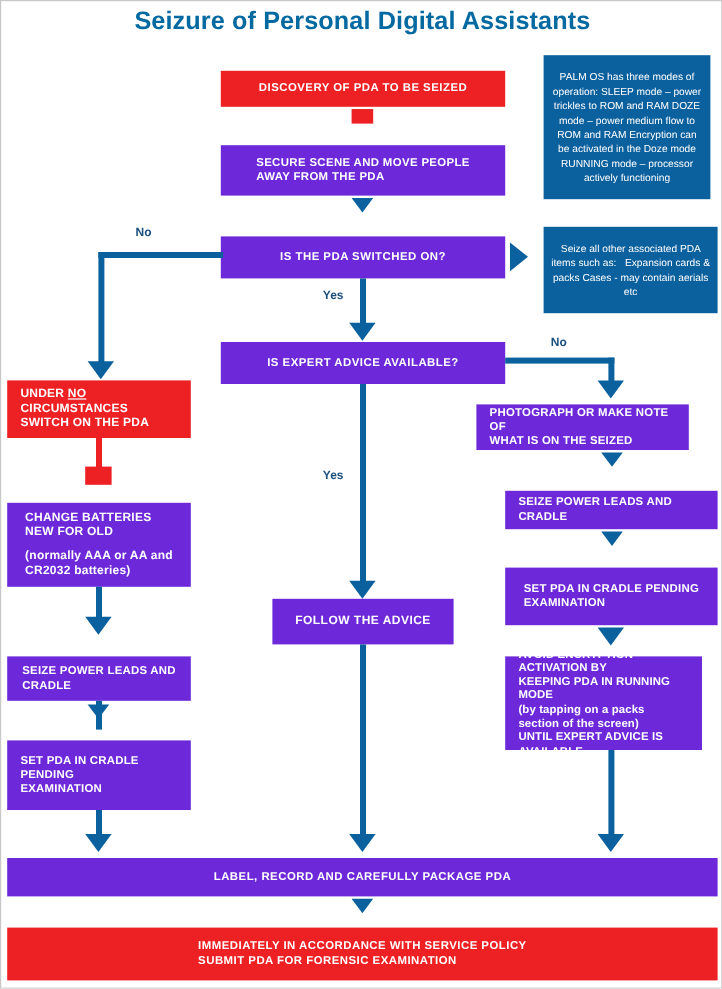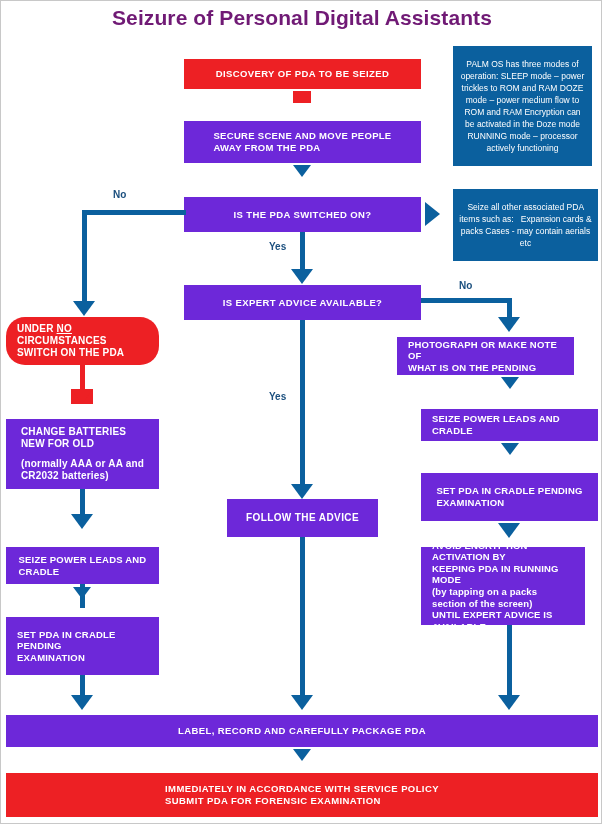--- a/index.html
+++ b/index.html
@@ -24,21 +24,21 @@
 
   
   .title {
     position: absolute;
     left: 0;
     top: 5px;
     width: 602px;
     text-align: center;
     font-size: 21px;
     font-weight: bold;
-    color: #701a75;
+    color: #0369a1;
     letter-spacing: 0.1px;
     white-space: nowrap;
   }
 
   
   .box {
     position: absolute;
     box-sizing: border-box;
     display: flex;
     align-items: center;
@@ -184,21 +184,21 @@
 
   <div class="hline" style="left:420px; top:297px; width:91px; height:5px;"></div>
   <div class="vline" style="left:506px; top:297px; width:5px; height:24px;"></div>
   <div class="arrow-down" style="left:497px; top:316px;"></div>
   <div class="branch-label" style="left:458px; top:279px;">No</div>
 
   <div class="vline" style="left:299px; top:319px; width:5px; height:170px;"></div>
   <div class="arrow-down" style="left:290px; top:483px;"></div>
   <div class="branch-label" style="left:268px; top:390px;">Yes</div>
 
-  <div class="box red" style="left:5px; top:316px; width:153px; height:48px; font-size:10px; letter-spacing:0.2px;border-radius:19px;">
+  <div class="box red" style="left:5px; top:316px; width:153px; height:48px; font-size:10px; letter-spacing:0.2px;">
     <div>
       <span class="line"><span>UNDER </span><u>NO</u><span> CIRCUMSTANCES</span></span>
       <span class="line">SWITCH ON THE PDA</span>
     </div>
   </div>
 
   <div class="vline redline" style="left:79px; top:364px; width:5px; height:30px;"></div>
   <div class="arrow-down red" style="left:70px; top:388px;"></div>
 
   <div class="box blue" style="left:5px; top:418px; width:153px; height:70px; font-size:10px; letter-spacing:0.2px;">
@@ -237,21 +237,21 @@
   <div class="box blue" style="left:226px; top:498px; width:151px; height:38px; font-size:10px; letter-spacing:0.4px;">
     <span class="line">FOLLOW THE ADVICE</span>
   </div>
 
   <div class="vline" style="left:299px; top:536px; width:5px; height:166px;"></div>
   <div class="arrow-down" style="left:290px; top:694px;"></div>
 
   <div class="box blue" style="left:396px; top:336px; width:177px; height:38px; font-size:9.5px; letter-spacing:0.2px;">
     <div>
       <span class="line">PHOTOGRAPH OR MAKE NOTE OF</span>
-      <span class="line">WHAT IS ON THE PENDING</span>
+      <span class="line">WHAT IS ON THE SEIZED</span>
     </div>
   </div>
 
   <div class="arrow-down small" style="left:500px; top:376px;"></div>
 
   <div class="box blue" style="left:420px; top:408px; width:177px; height:32px; font-size:9.5px; letter-spacing:0.2px;">
     <span class="line">SEIZE POWER LEADS AND CRADLE</span>
   </div>
 
   <div class="arrow-down small" style="left:500px; top:442px;"></div>

